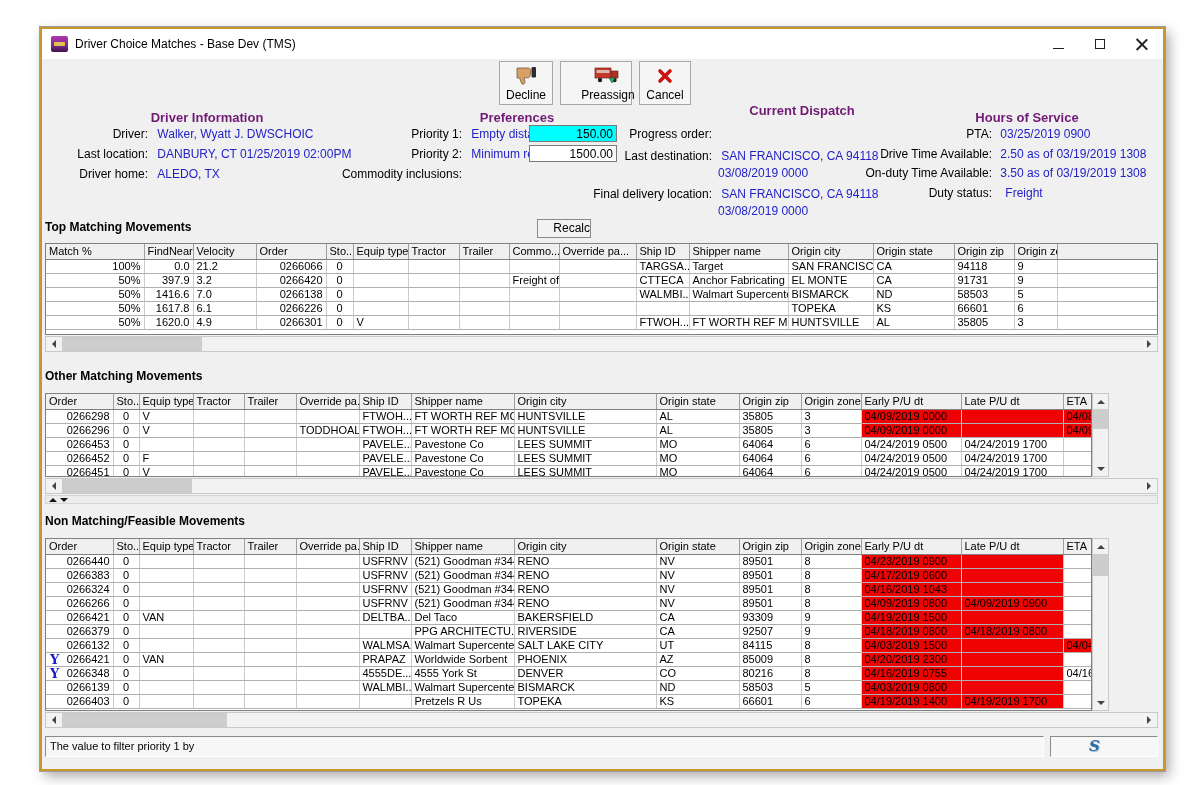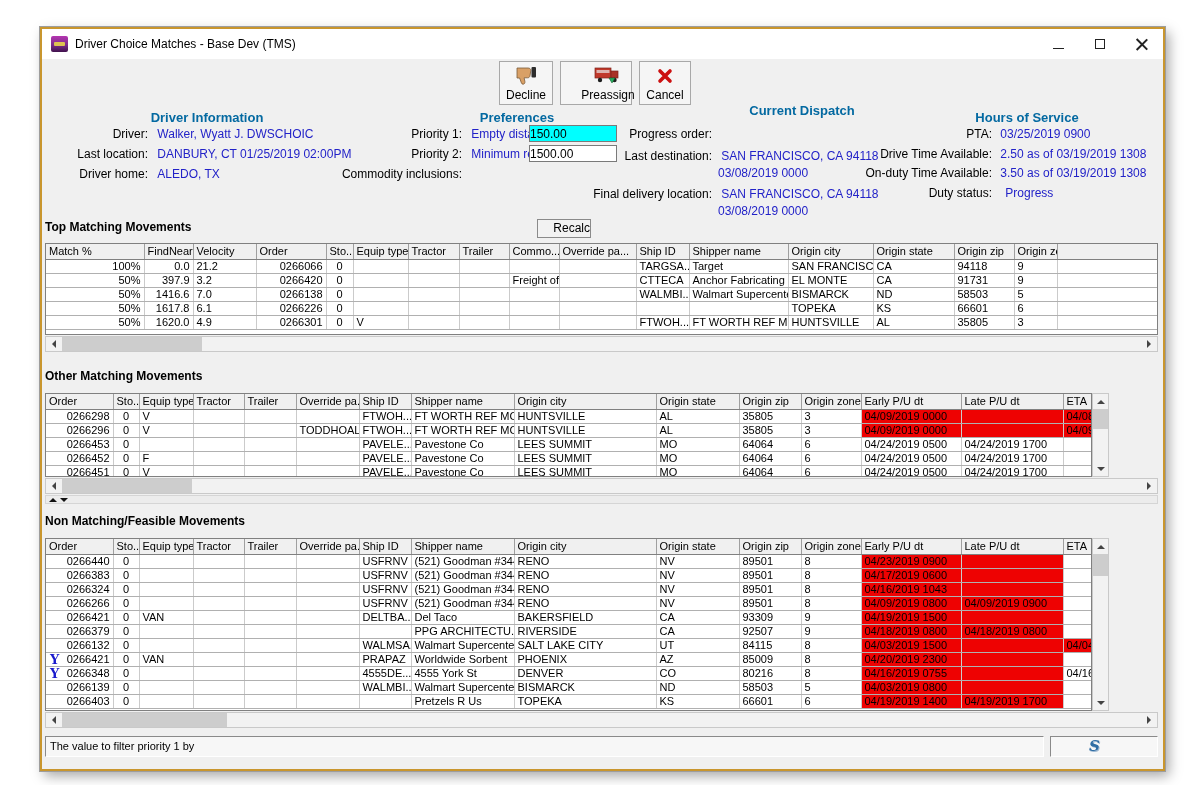--- a/index.html
+++ b/index.html
@@ -30,25 +30,25 @@
 
   .body { position:relative; height:710px; background:#f0f0f0; }
 
   
   .tool-btn { position:absolute; top:2px; height:44px; background:#f5f5f5; border:1px solid #a8a8a8;
     display:flex; flex-direction:column; align-items:center; justify-content:flex-end; padding-bottom:2px;
     font-size:12px; color:#000;}
   .tool-btn .ticon { height:24px; display:flex; align-items:center; }
 
   
-  .sec-title { position:absolute; font-weight:bold; font-size:13px; text-align:center; color:#0369a1;}
+  .sec-title { position:absolute; font-weight:bold; font-size:13px; text-align:center; color:#701a75;}
   .info-row { position:absolute; font-size:12px; height:15px; white-space:nowrap;}
   .lbl { display:inline-block; text-align:right; color:#000; }
   .val { color:#2222c8; }
-  .pref-input { position:absolute; width:88px; height:17px; font-size:12px; text-align:left;
+  .pref-input { position:absolute; width:88px; height:17px; font-size:12px; text-align:right;
     border:1px solid #7a7a7a; background:#fff; padding-right:3px; font-family:"Liberation Sans",sans-serif;}
   .pref-input.cyan { background:#00ffff; }
 
   .recalc-btn { position:absolute; left:495px; top:160px; width:54px; height:19px; font-size:12px;
     background:#f2f2f2; border:1px solid #8a8a8a; text-align:right; line-height:17px;}
 
   .tbl-title { position:absolute; left:3px; font-weight:bold; font-size:12px; color:#000;}
 
   .grid-wrap { position:absolute; left:3px; overflow:hidden; border:1px solid #808080; background:#fff;}
   table.grid { border-collapse:collapse; table-layout:fixed; background:#fff; font-size:11px;}
@@ -197,21 +197,21 @@
     <div class="info-row" style="left:760px; top:88px;">
       <span class="lbl" style="width:190px;">Drive Time Available:</span>
       <span class="val" style="margin-left:5px;">2.50 as of 03/19/2019 1308</span>
     </div>
     <div class="info-row" style="left:760px; top:107px;">
       <span class="lbl" style="width:190px;">On-duty Time Available:</span>
       <span class="val" style="margin-left:5px;text-align:center;">3.50 as of 03/19/2019 1308</span>
     </div>
     <div class="info-row" style="left:760px; top:127px;">
       <span class="lbl" style="width:190px;">Duty status:</span>
-      <span class="val" style="margin-left:10px;">Progress</span>
+      <span class="val" style="margin-left:10px;">Freight</span>
     </div>
 
     <div class="recalc-btn">Recalc</div>
     <div class="tbl-title" style="top:161px;">Top Matching Movements</div>
     <div class="grid-wrap" style="top:184px; width:1113px; height:92px;">
         <table class="grid" style="width: 1113px;">
           <colgroup>
             <col style="width: 98px;">
             <col style="width: 49px;">
             <col style="width: 63px;">

